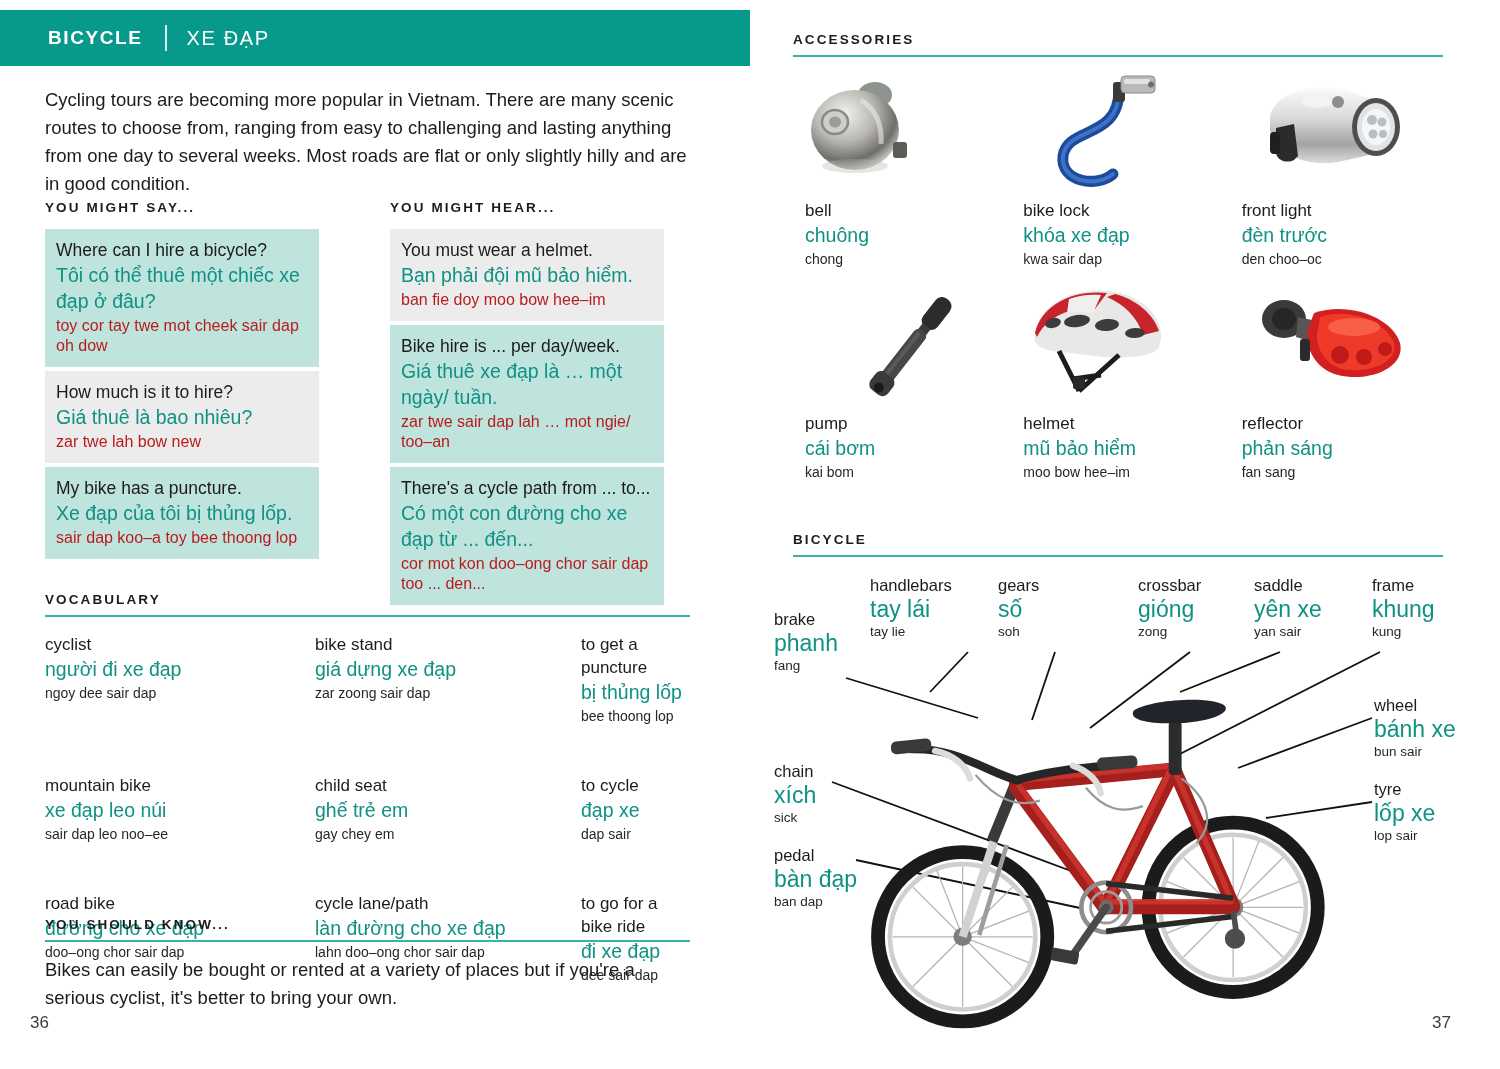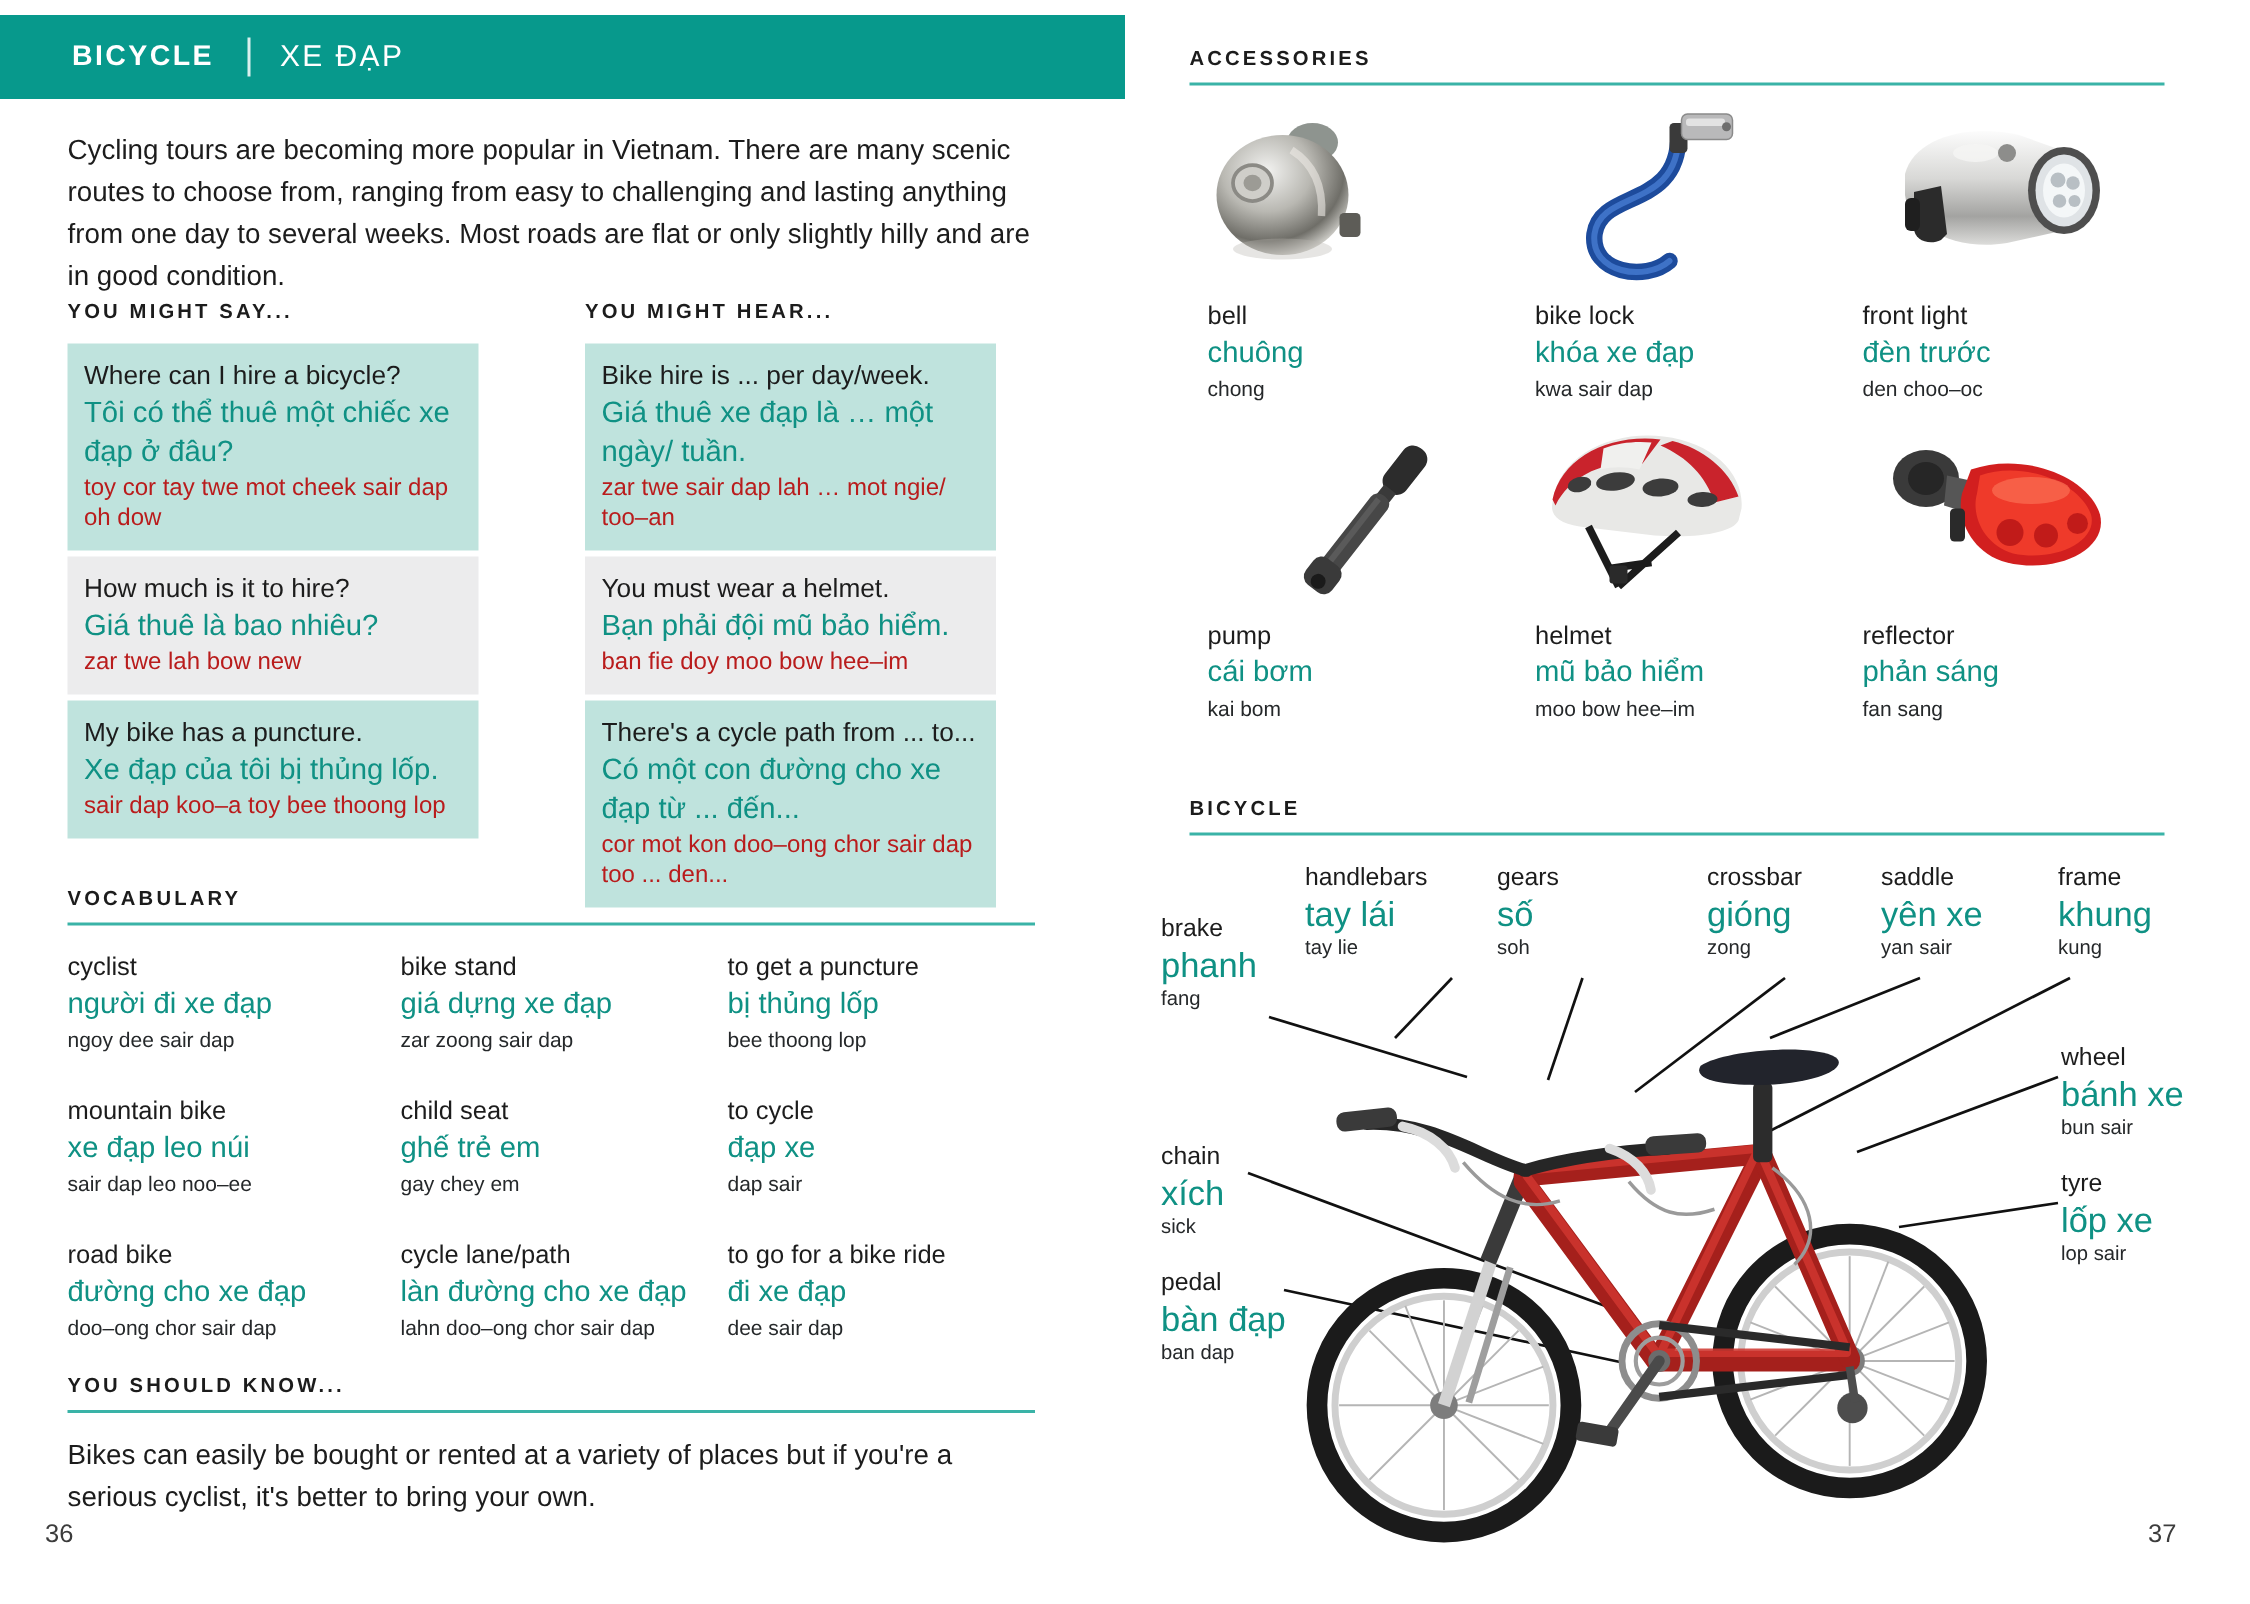--- a/index.html
+++ b/index.html
@@ -50,21 +50,21 @@
   .phrase-box.grey { background: #ececed; }
   .phrase-box + .phrase-box { margin-top: 4px; }
   .p-en { font-size: 17.5px; line-height: 24px; color: #1c1c1c; }
   .p-vi { font-size: 19.5px; line-height: 26px; color: #0f9184; }
   .p-pr { font-size: 16px; line-height: 20px; color: #b91c1c; margin-top: 2px; }
 
   .vocab-wrap { position: absolute; left: 45px; top: 590px; width: 645px; }
   .vocab-rule { height: 2px; background: #3ab3a7; margin-top: 7px; }
   .vocab-grid {
     display: grid; grid-template-columns: 222px 218px 1fr;
-    row-gap: 26px; margin-top: 16px;
+    row-gap: 26px; margin-top: 16px; gap: 48px;
   }
   .v-en { font-size: 17px; line-height: 23px; color: #1c1c1c; }
   .v-vi { font-size: 19.5px; line-height: 27px; color: #0f9184; }
   .v-pr { font-size: 14px; line-height: 20px; color: #25282a; }
 
   .ysk-wrap { position: absolute; left: 45px; top: 915px; width: 645px; }
   .ysk-rule { height: 2px; background: #3ab3a7; margin-top: 7px; }
   .ysk-body { margin-top: 14px; font-size: 18.5px; line-height: 28px; color: #1c1c1c; }
 
   .pagenum { position: absolute; font-size: 17px; color: #3c3c3c; }
@@ -127,29 +127,29 @@
       </div>
       <div class="phrase-box teal">
         <div class="p-en">My bike has a puncture.</div>
         <div class="p-vi">Xe đạp của tôi bị thủng lốp.</div>
         <div class="p-pr">sair dap koo–a toy bee thoong lop</div>
       </div>
     </div>
 
     <div class="phrase-col right">
       <span class="sect-label">YOU MIGHT HEAR...</span>
+      <div class="phrase-box grey">
+        <div class="p-en">You must wear a helmet.</div>
+        <div class="p-vi">Bạn phải đội mũ bảo hiểm.</div>
+        <div class="p-pr">ban fie doy moo bow hee–im</div>
+      </div>
       <div class="phrase-box teal">
         <div class="p-en">Bike hire is ... per day/week.</div>
         <div class="p-vi">Giá thuê xe đạp là … một ngày/ tuần.</div>
         <div class="p-pr">zar twe sair dap lah … mot ngie/ too–an</div>
-      </div>
-      <div class="phrase-box grey">
-        <div class="p-en">You must wear a helmet.</div>
-        <div class="p-vi">Bạn phải đội mũ bảo hiểm.</div>
-        <div class="p-pr">ban fie doy moo bow hee–im</div>
       </div>
       <div class="phrase-box teal">
         <div class="p-en">There's a cycle path from ... to...</div>
         <div class="p-vi">Có một con đường cho xe đạp từ ... đến...</div>
         <div class="p-pr">cor mot kon doo–ong chor sair dap too ... den...</div>
       </div>
     </div>
 
     <div class="vocab-wrap">
       <span class="sect-label">VOCABULARY</span>

